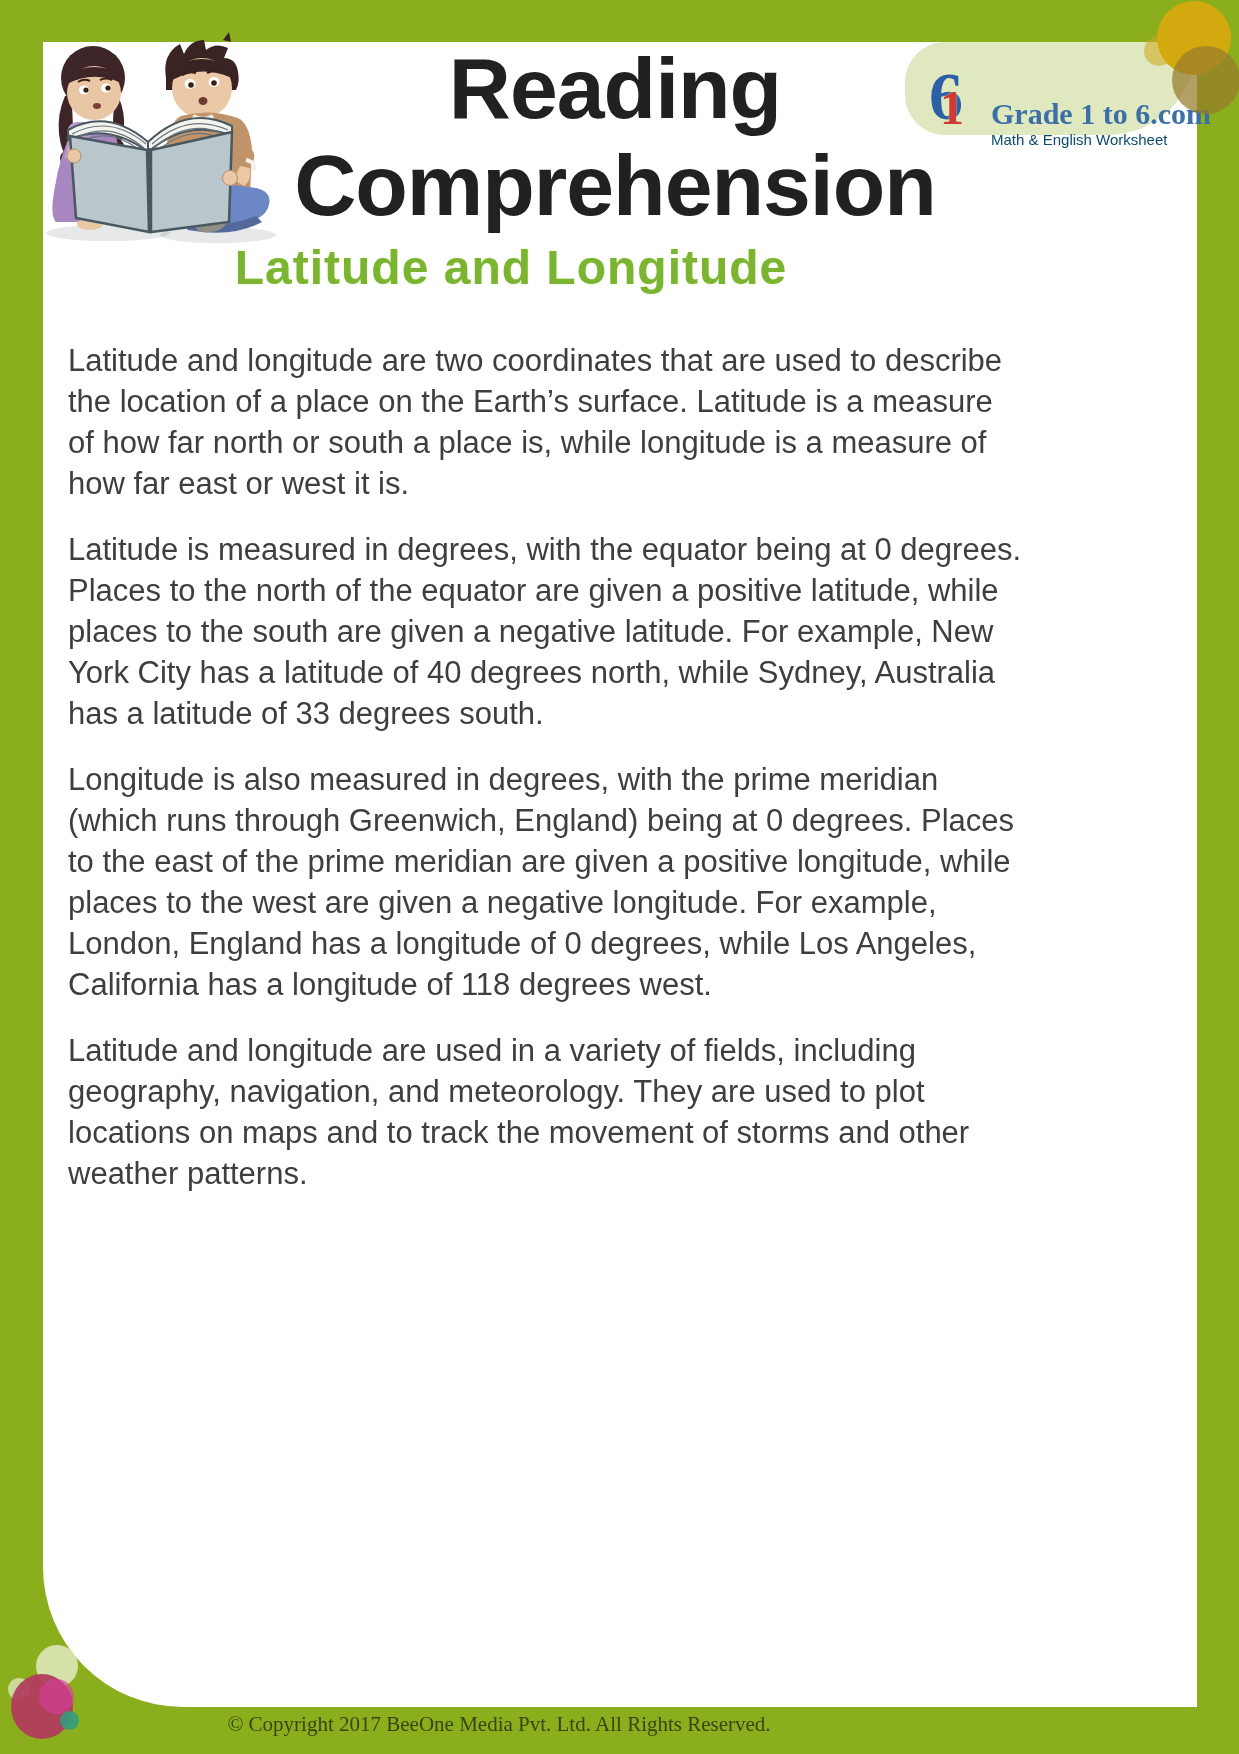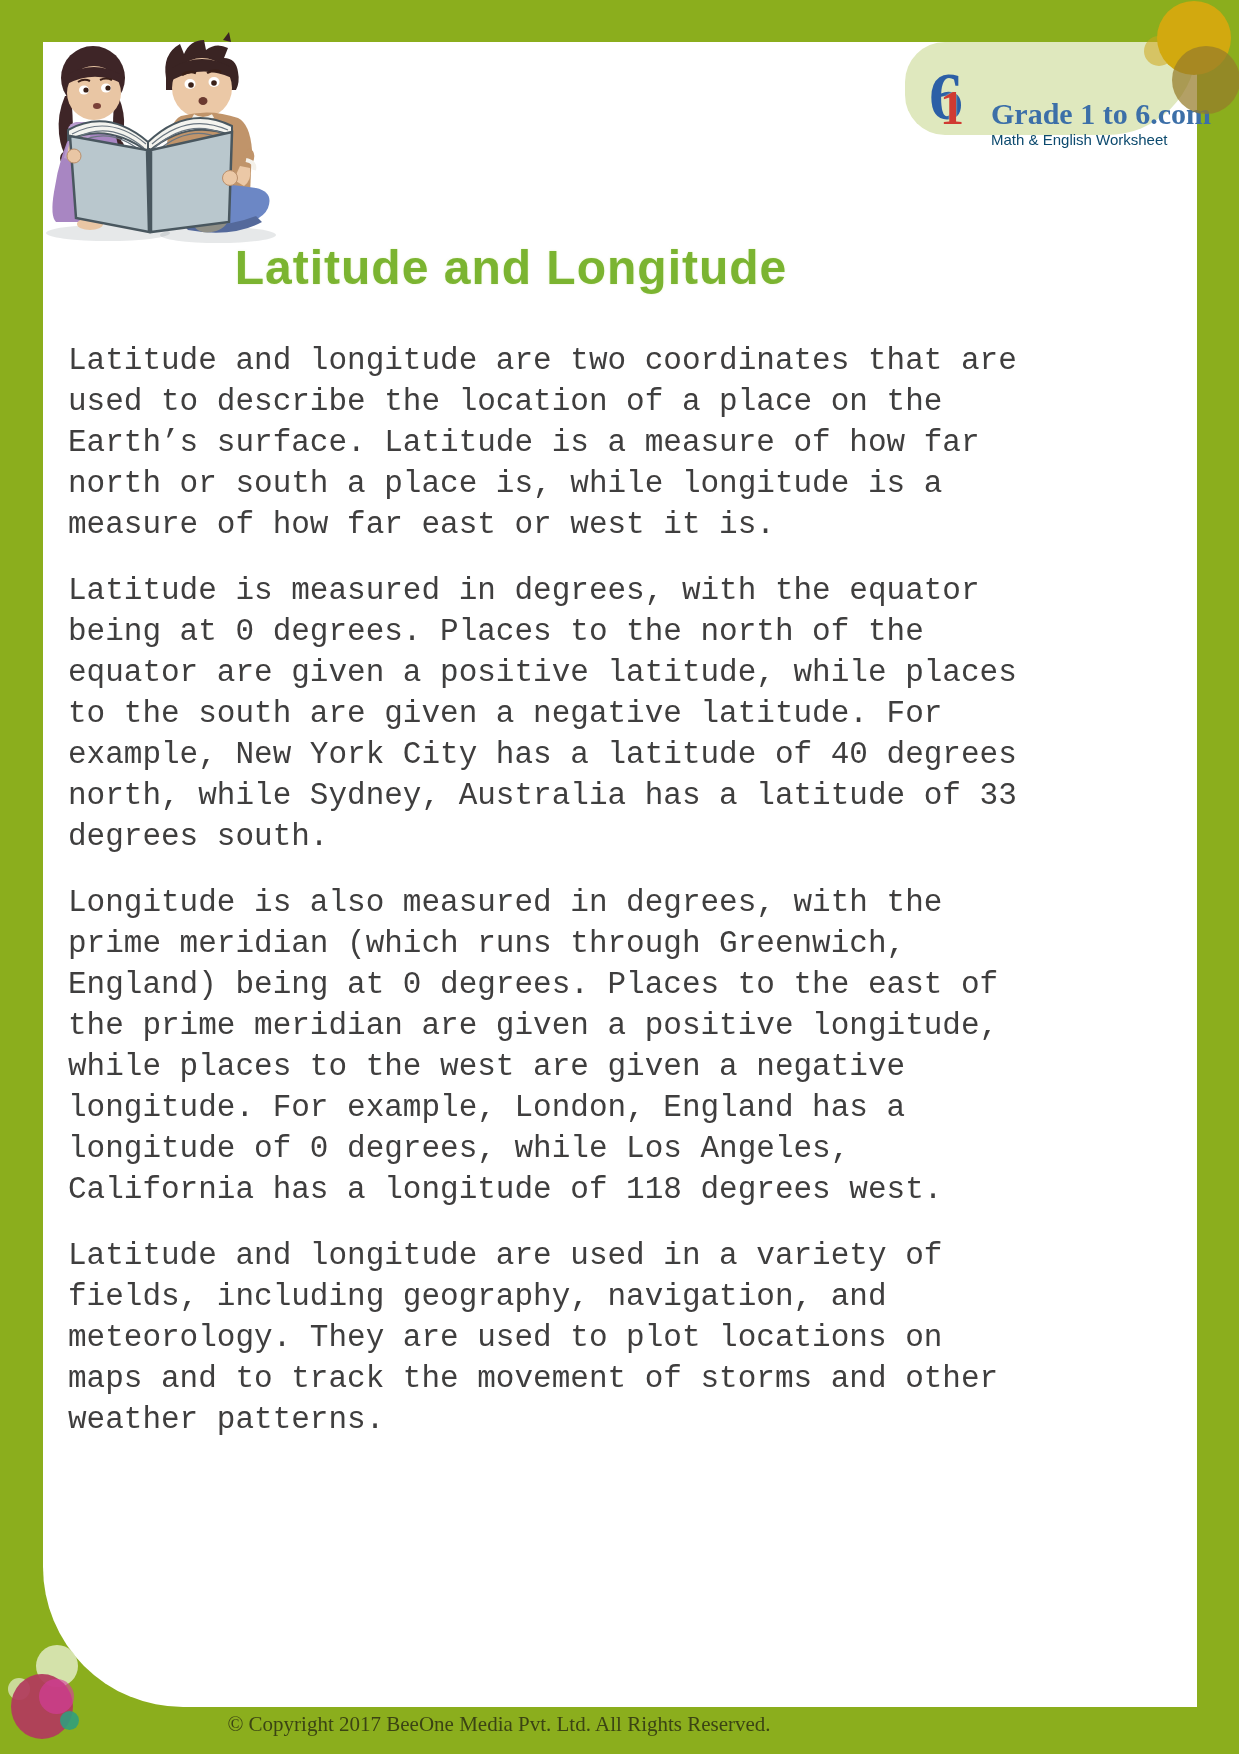--- a/index.html
+++ b/index.html
@@ -55,21 +55,21 @@
   .c-palegreen {left:36px;  top:1645px;width:42px;height:42px;background:rgba(222,233,190,.88);}
   .c-white-sm  {left:8px;   top:1678px;width:22px;height:22px;background:rgba(255,255,255,.55);}
   .c-crimson   {left:11px;  top:1674px;width:62px;height:65px;background:rgba(178,58,93,.93);}
   .c-magenta   {left:39px;  top:1679px;width:35px;height:35px;background:rgba(214,60,160,.62);}
   .c-teal      {left:60px;  top:1711px;width:19px;height:19px;background:rgba(47,158,126,.88);}
   
   .article{
     position:absolute;left:68px;top:340px;width:958px;
     font-size:31px;line-height:41px;color:#3F3E3E;
   }
-  .article p{margin:0 0 25px 0;font-family:Liberation Mono, monospace;}
+  .article p{margin:0 0 25px 0;}
   
   .copyright{
     position:absolute;left:0;top:1712px;width:998px;text-align:center;
     font-family:"Liberation Serif",serif;font-size:21px;color:#3B4413;
   }
   
   .kids{position:absolute;left:18px;top:26px;width:280px;height:230px;}
 </style>
 </head>
 <body>
@@ -164,20 +164,22 @@
 
   <path d="M52,110 L129,124 L131,206 L58,192 Z" fill="#B9C7CD" stroke="#49575F" stroke-width="2.5"></path>
   <path d="M214,106 L133,124 L133,206 L211,196 Z" fill="#B9C7CD" stroke="#49575F" stroke-width="2.5"></path>
   <line x1="131" y1="122" x2="132" y2="206" stroke="#49575F" stroke-width="3"></line>
 
   <circle cx="56" cy="130" r="7" fill="#E9C6A4" stroke="#B98F6C" stroke-width="1"></circle>
   <circle cx="212" cy="152" r="7.5" fill="#EBC8A6" stroke="#B98F6C" stroke-width="1"></circle>
 </svg>
 
 <div class="title-block">
+  <div>Reading</div>
+  <div>Comprehension</div>
 </div>
 
 <div class="subtitle">Latitude and Longitude</div>
 
 <div class="article">
   <p>Latitude and longitude are two coordinates that are used to describe the location of a place on the Earth’s surface. Latitude is a measure of how far north or south a place is, while longitude is a measure of how far east or west it is.</p>
   <p>Latitude is measured in degrees, with the equator being at 0 degrees. Places to the north of the equator are given a positive latitude, while places to the south are given a negative latitude. For example, New York City has a latitude of 40 degrees north, while Sydney, Australia has a latitude of 33 degrees south.</p>
   <p>Longitude is also measured in degrees, with the prime meridian (which runs through Greenwich, England) being at 0 degrees. Places to the east of the prime meridian are given a positive longitude, while places to the west are given a negative longitude. For example, London, England has a longitude of 0 degrees, while Los Angeles, California has a longitude of 118 degrees west.</p>
   <p>Latitude and longitude are used in a variety of fields, including geography, navigation, and meteorology. They are used to plot locations on maps and to track the movement of storms and other weather patterns.</p>
 </div>

